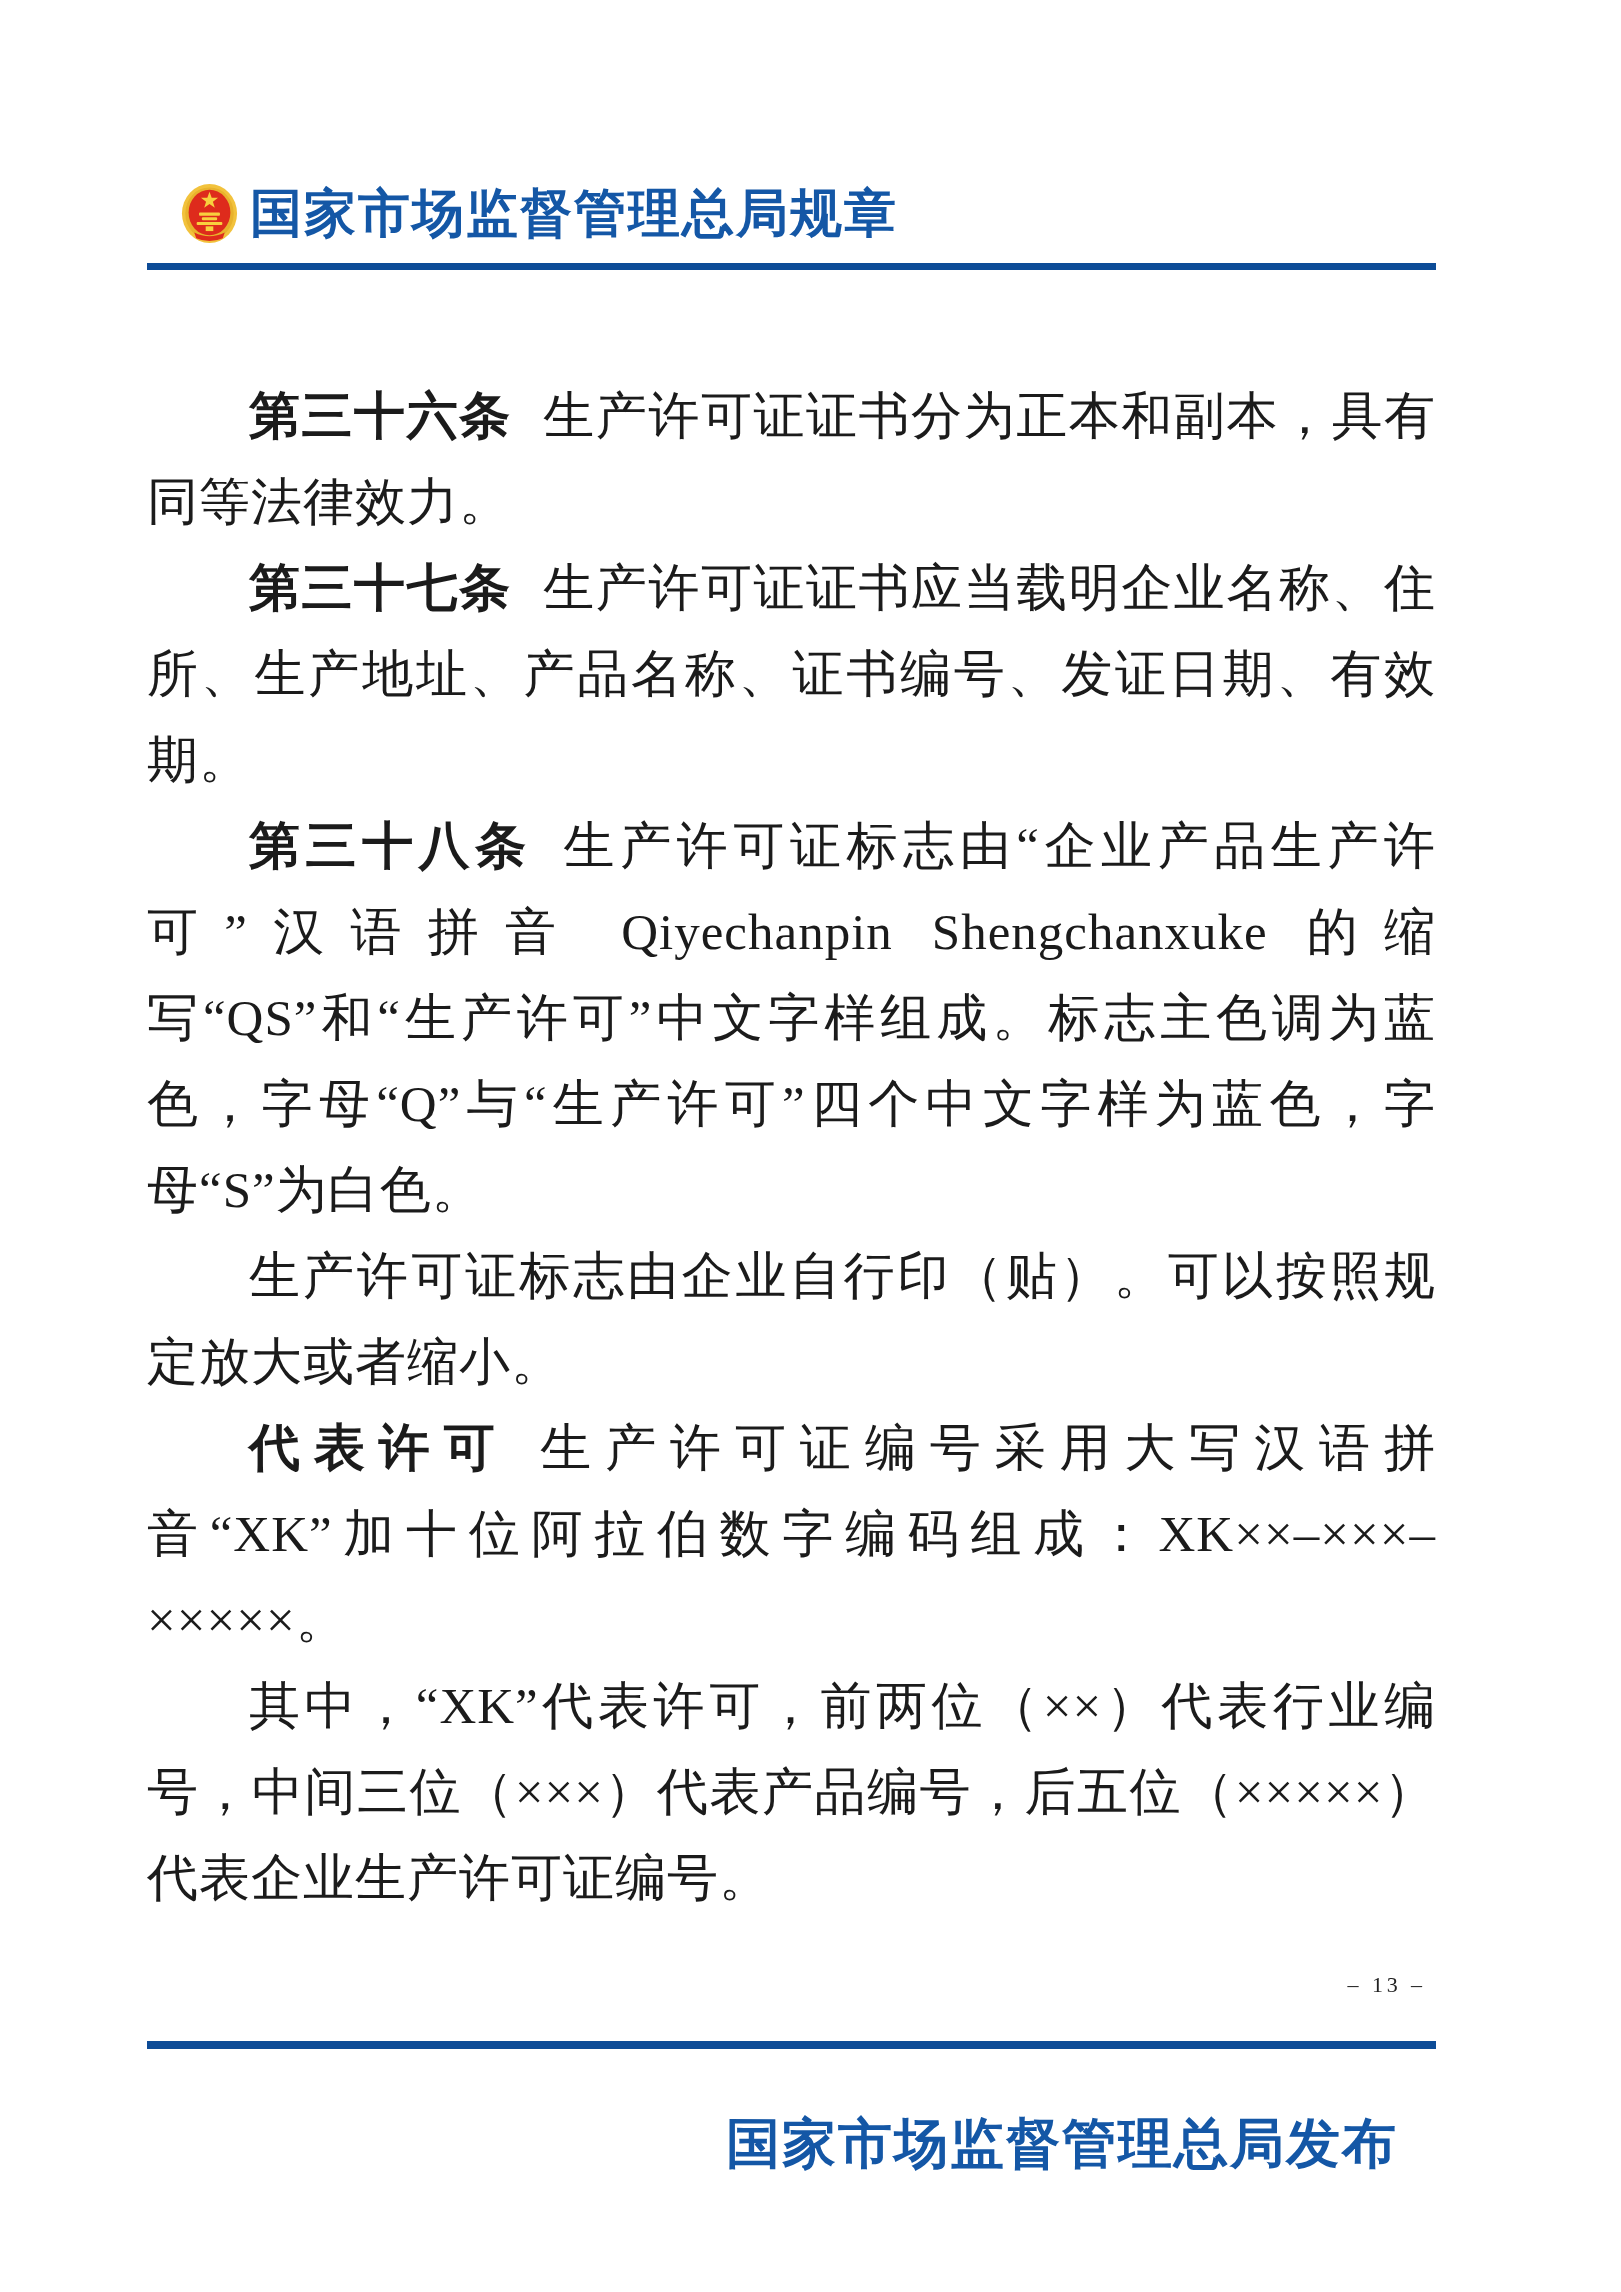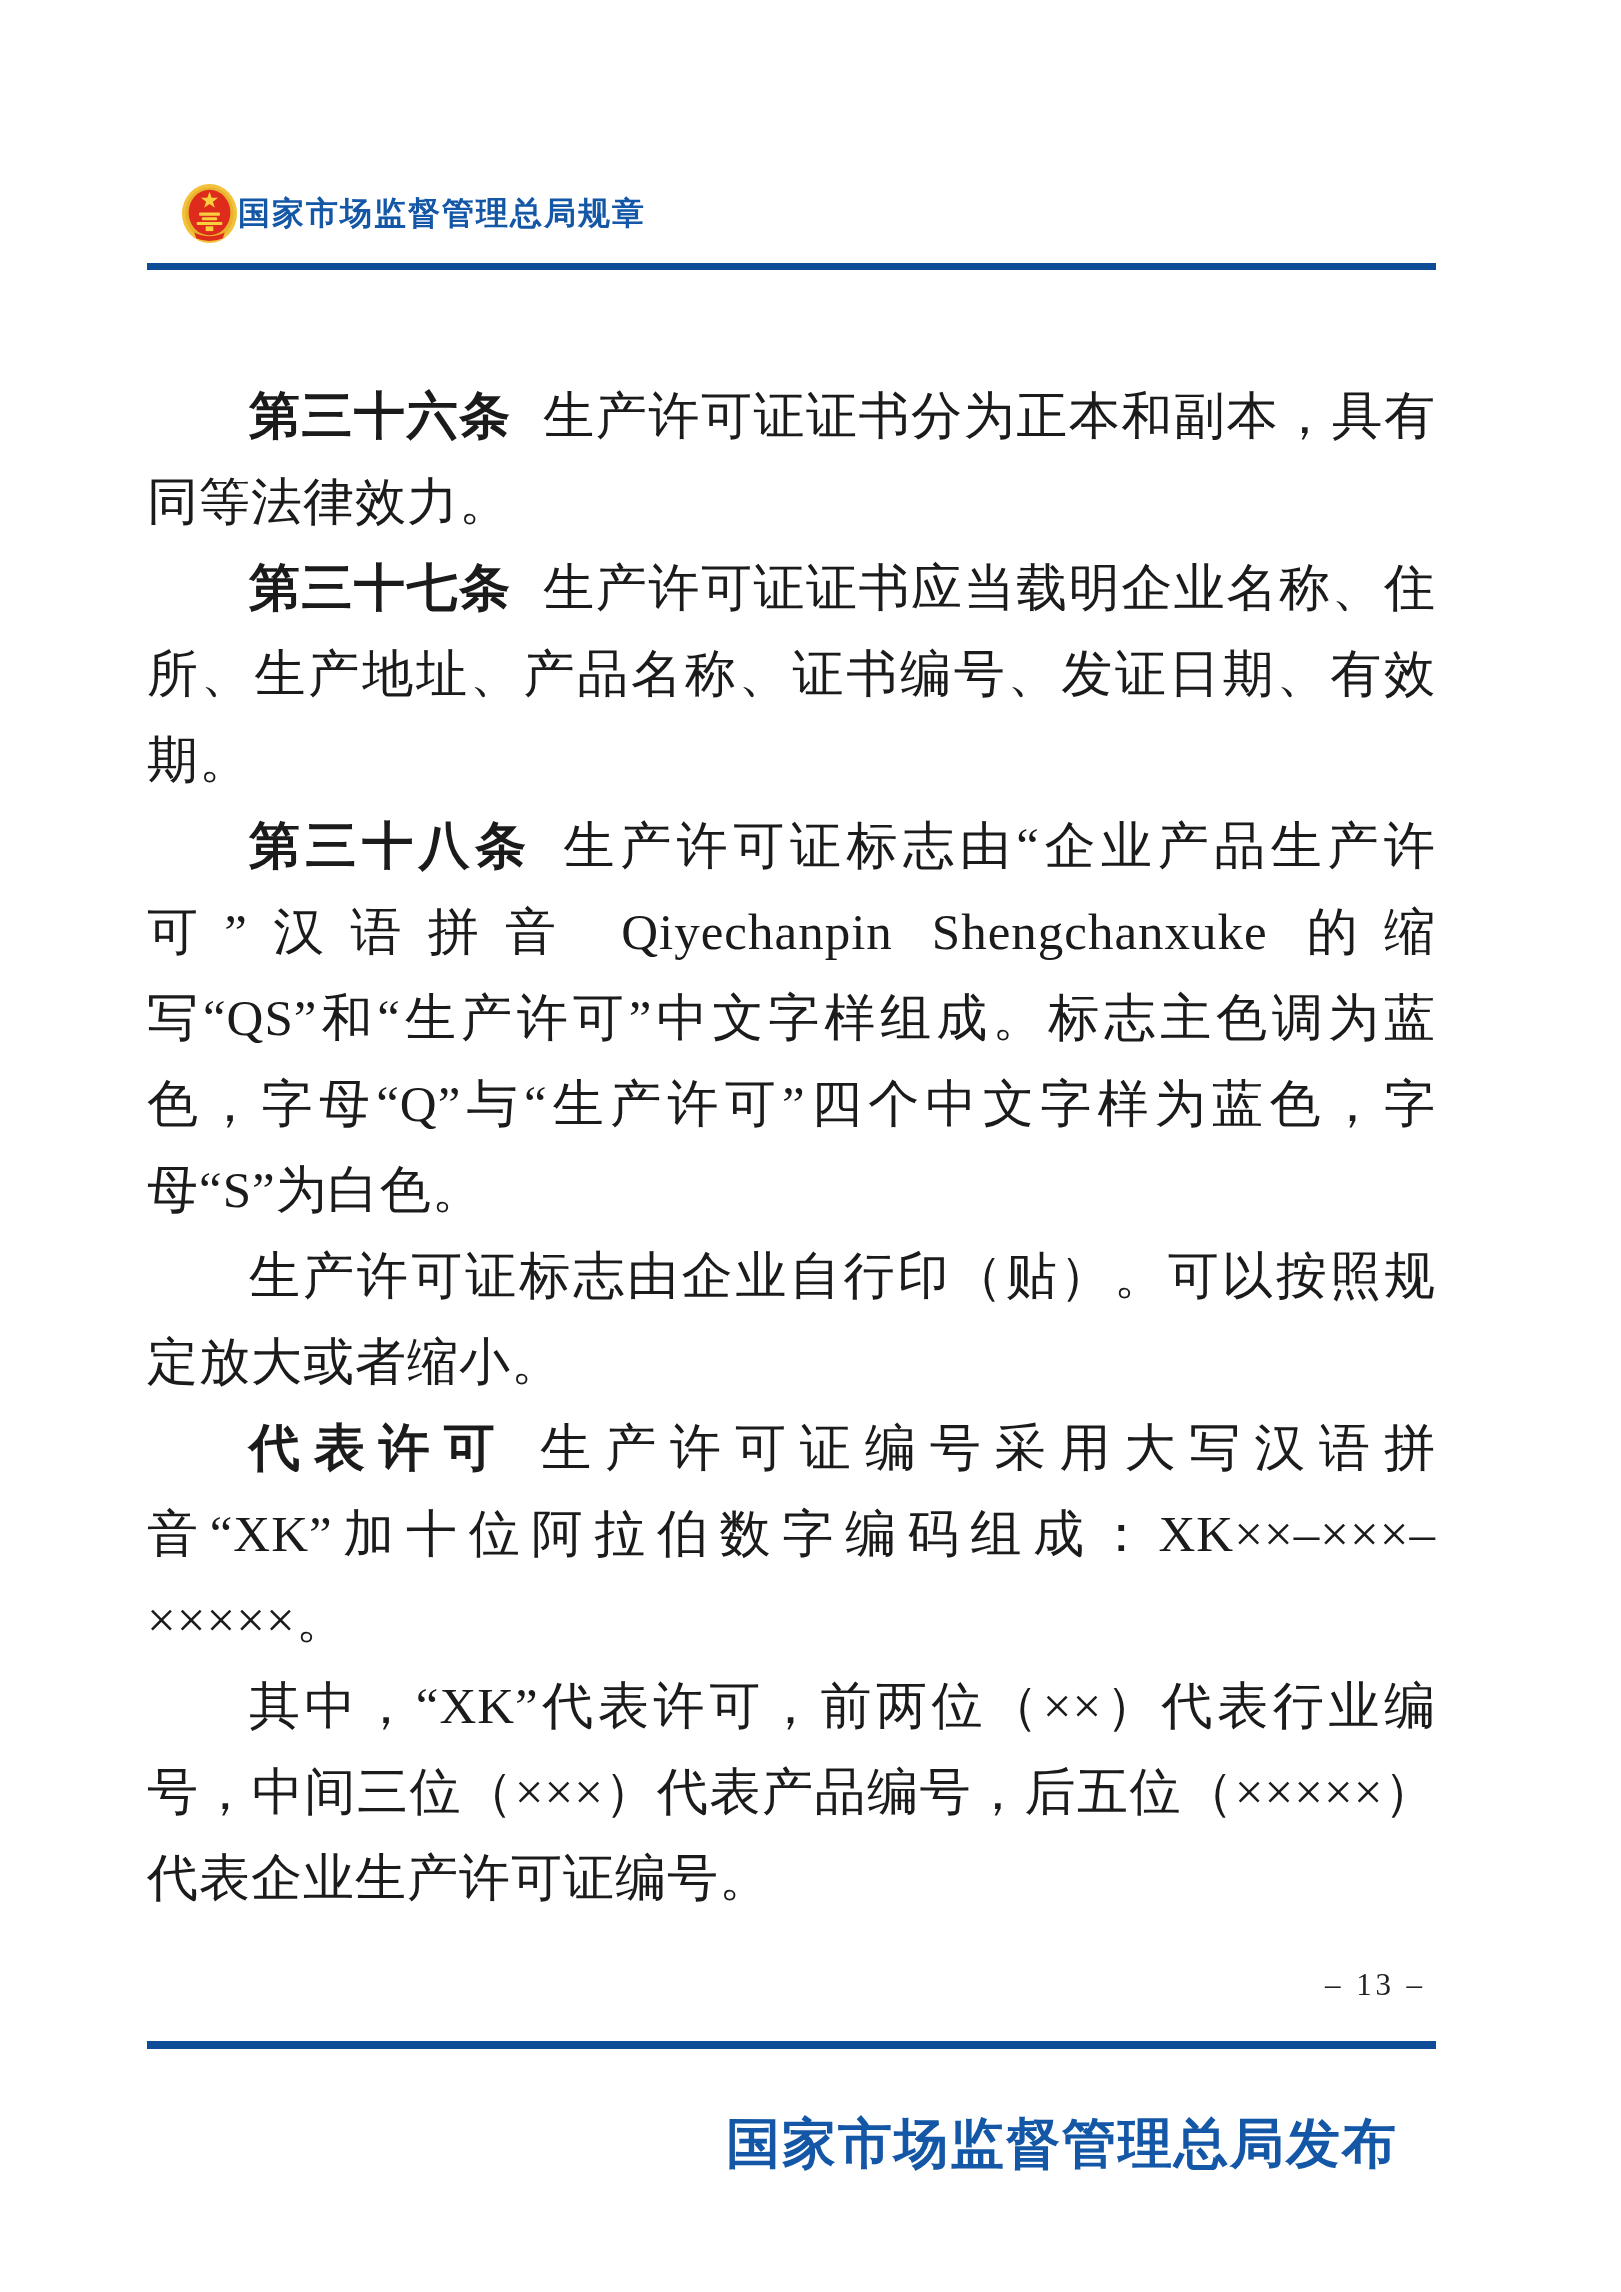--- a/index.html
+++ b/index.html
@@ -17,24 +17,24 @@
   
   .header-row {
     display: flex;
     align-items: center;
     margin-left: 181px;
     margin-right: 185px;
     height: 63px;
   }
   .emblem { width: 57px; height: 61px; flex: 0 0 auto; }
   .header-title {
-    margin-left: 0;
+    margin-left: 12px;
     font-family: "Liberation Sans", sans-serif;
     font-weight: 700;
-    font-size: 32px;
+    font-size: 52px;
     letter-spacing: 2px;
     color: #1457a6;
     white-space: nowrap;
   }
   .rule {
     height: 7.8px;
     background: #0d4c97;
     margin-left: 147px;
     margin-right: 185px;
   }
@@ -58,21 +58,21 @@
     font-family: "Liberation Sans", sans-serif;
     font-weight: 700;
     margin-right: 0.62em;
   }
   .term:empty { margin-right: 0; }
   
   .pager-line {
     margin-top: 44px;
     padding-right: 195px;
     text-align: right;
-    font-size: 31px;
+    font-size: 22px;
     letter-spacing: 3.9px;
     color: #222222;
     line-height: 39px;
   }
   .rule.footer-rule { margin-top: 37px; }
   .publisher-line {
     margin-top: 69px;
     padding-right: 223px;
     text-align: right;
     font-family: "Liberation Sans", sans-serif;

